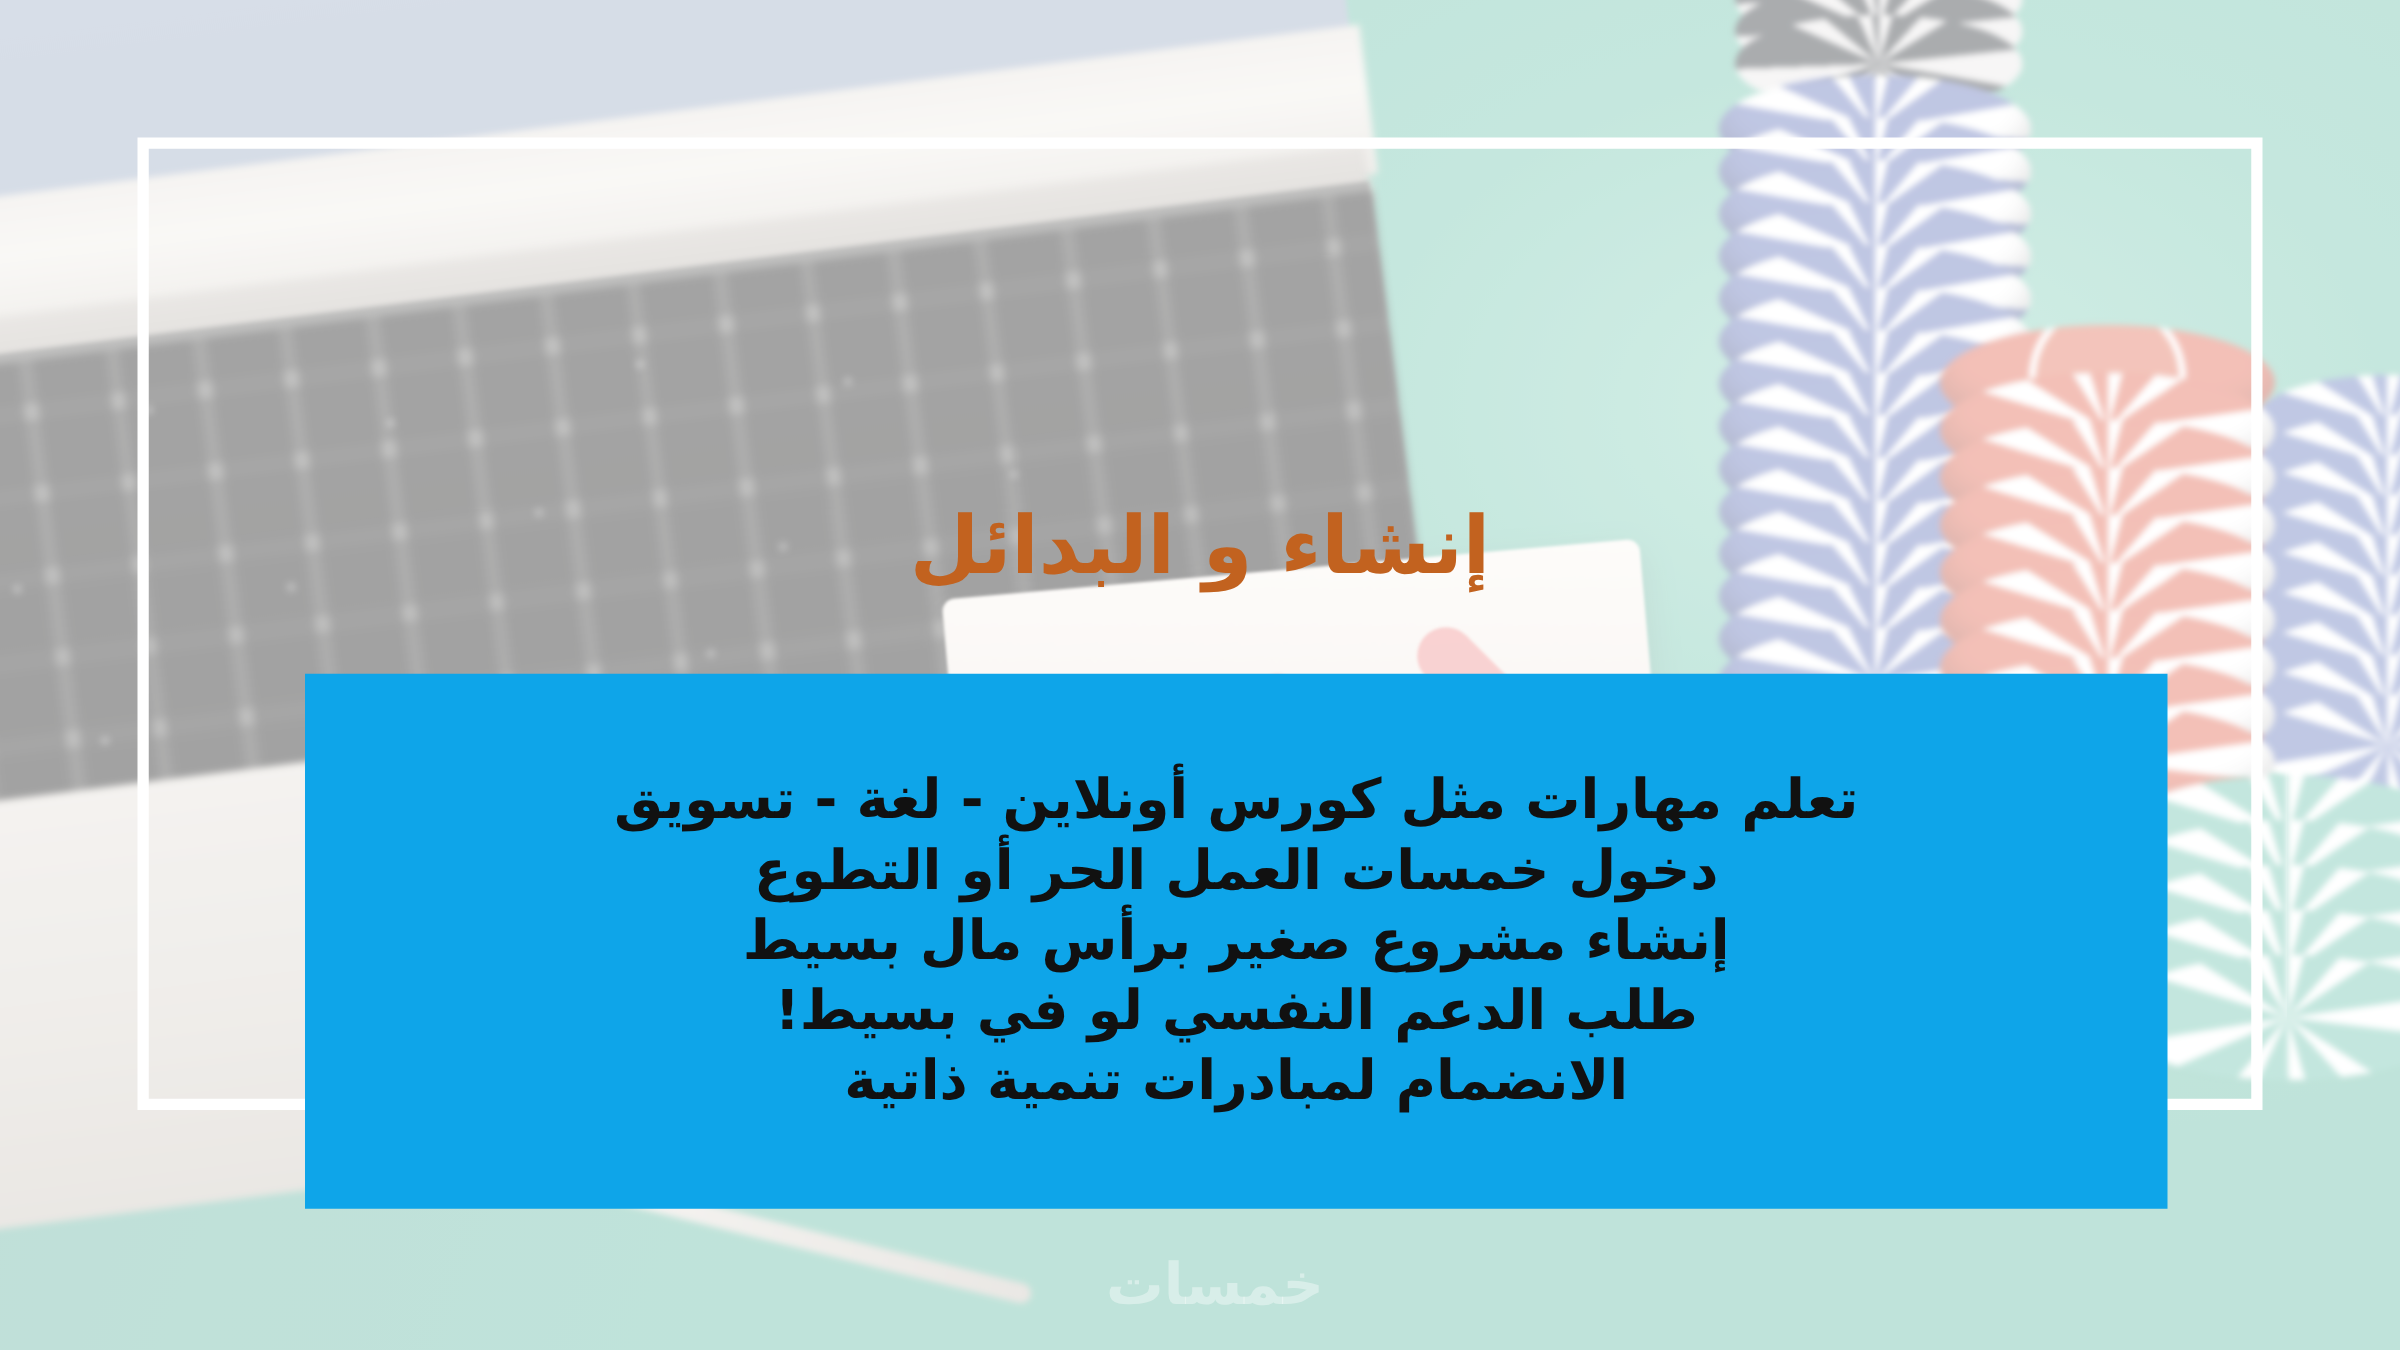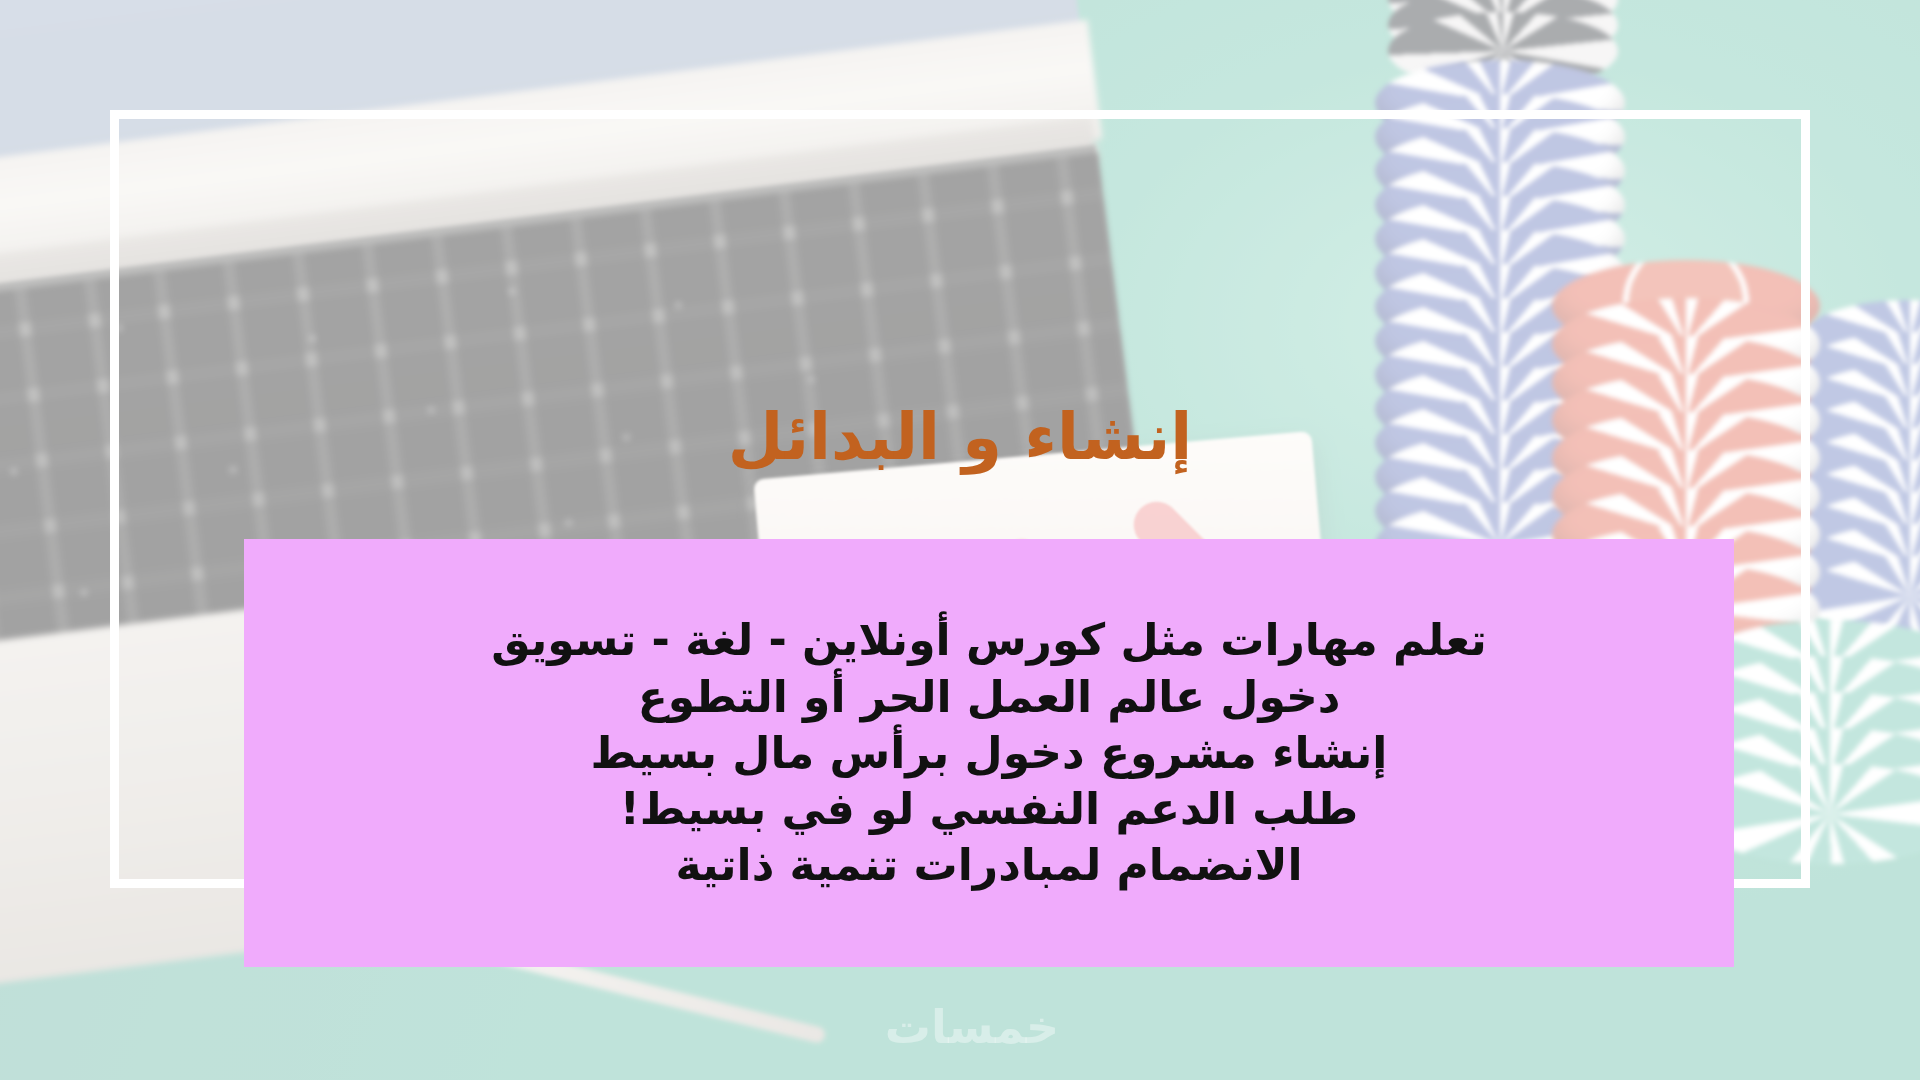--- a/index.html
+++ b/index.html
@@ -247,21 +247,21 @@
     white-space: nowrap;
   }
 
   
   .card {
     position: absolute;
     left: 244px;
     top: 539px;
     width: 1490px;
     height: 428px;
-    background: #f0abfc;
+    background: #0ea5e9;
     box-sizing: border-box;
     display: flex;
     align-items: center;
     justify-content: center;
   }
 
   .body-text {
     direction: rtl;
     text-align: center;
     color: #111111;
@@ -370,22 +370,22 @@
     <div class="wash"></div>
   </div>
 
   <div class="frame"></div>
 
   <div class="title">إنشاء و البدائل</div>
 
   <div class="card">
     <div class="body-text">
       <span class="ln">تعلم مهارات مثل كورس أونلاين - لغة - تسويق</span>
-      <span class="ln">دخول عالم العمل الحر أو التطوع</span>
-      <span class="ln">إنشاء مشروع دخول برأس مال بسيط</span>
+      <span class="ln">دخول خمسات العمل الحر أو التطوع</span>
+      <span class="ln">إنشاء مشروع صغير برأس مال بسيط</span>
       <span class="ln">طلب الدعم النفسي لو في بسيط!</span>
       <span class="ln">الانضمام لمبادرات تنمية ذاتية</span>
     </div>
   </div>
 
   <div class="watermark">خمسات</div>
 
 </div>
 
 </body></html>

